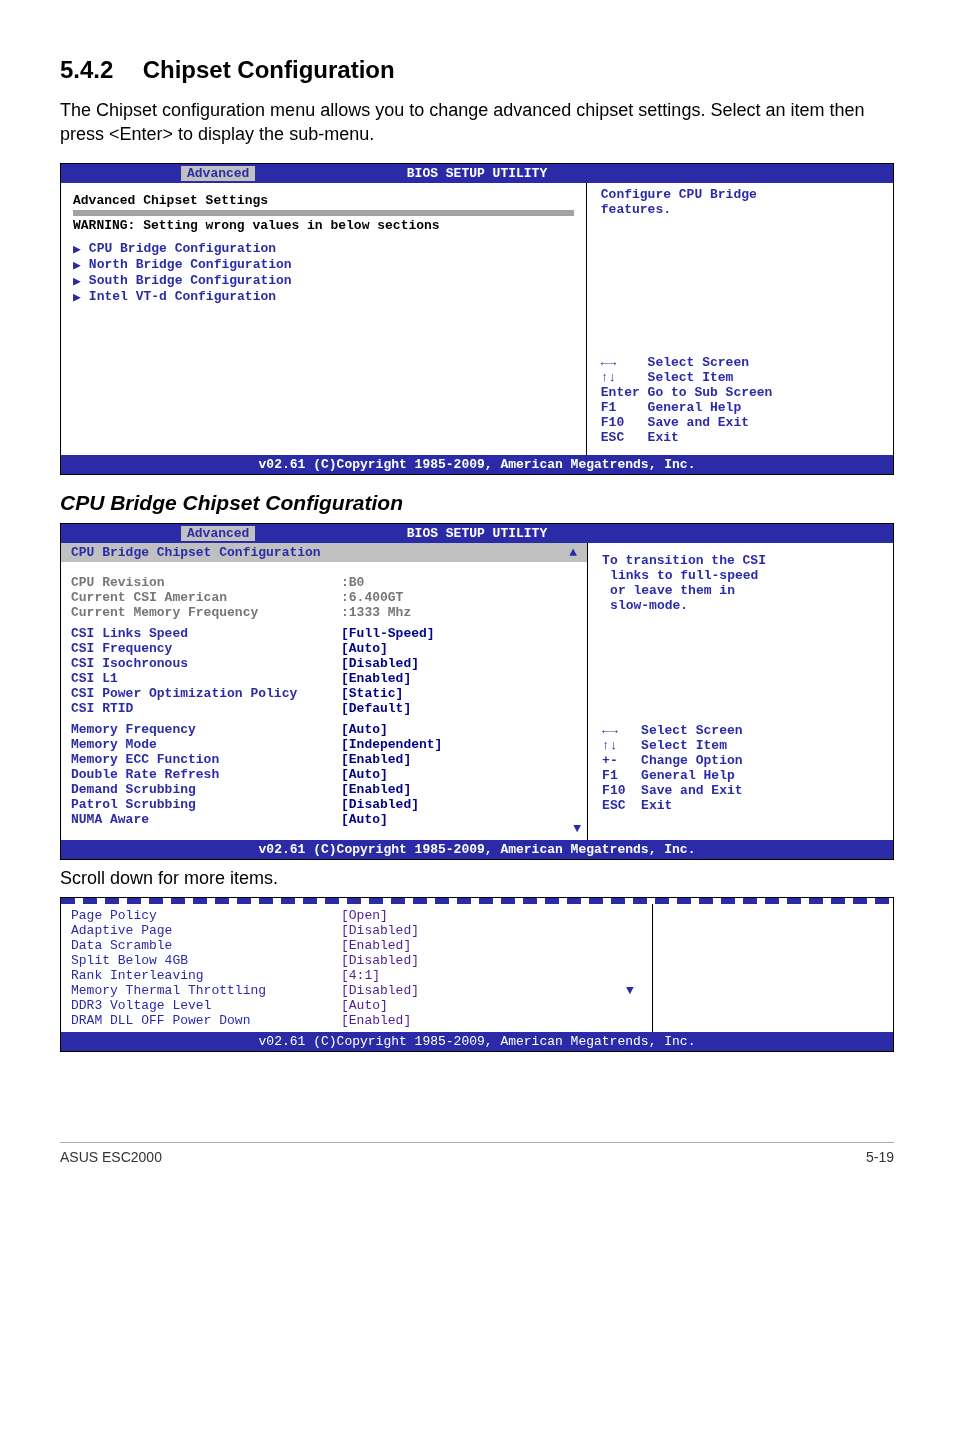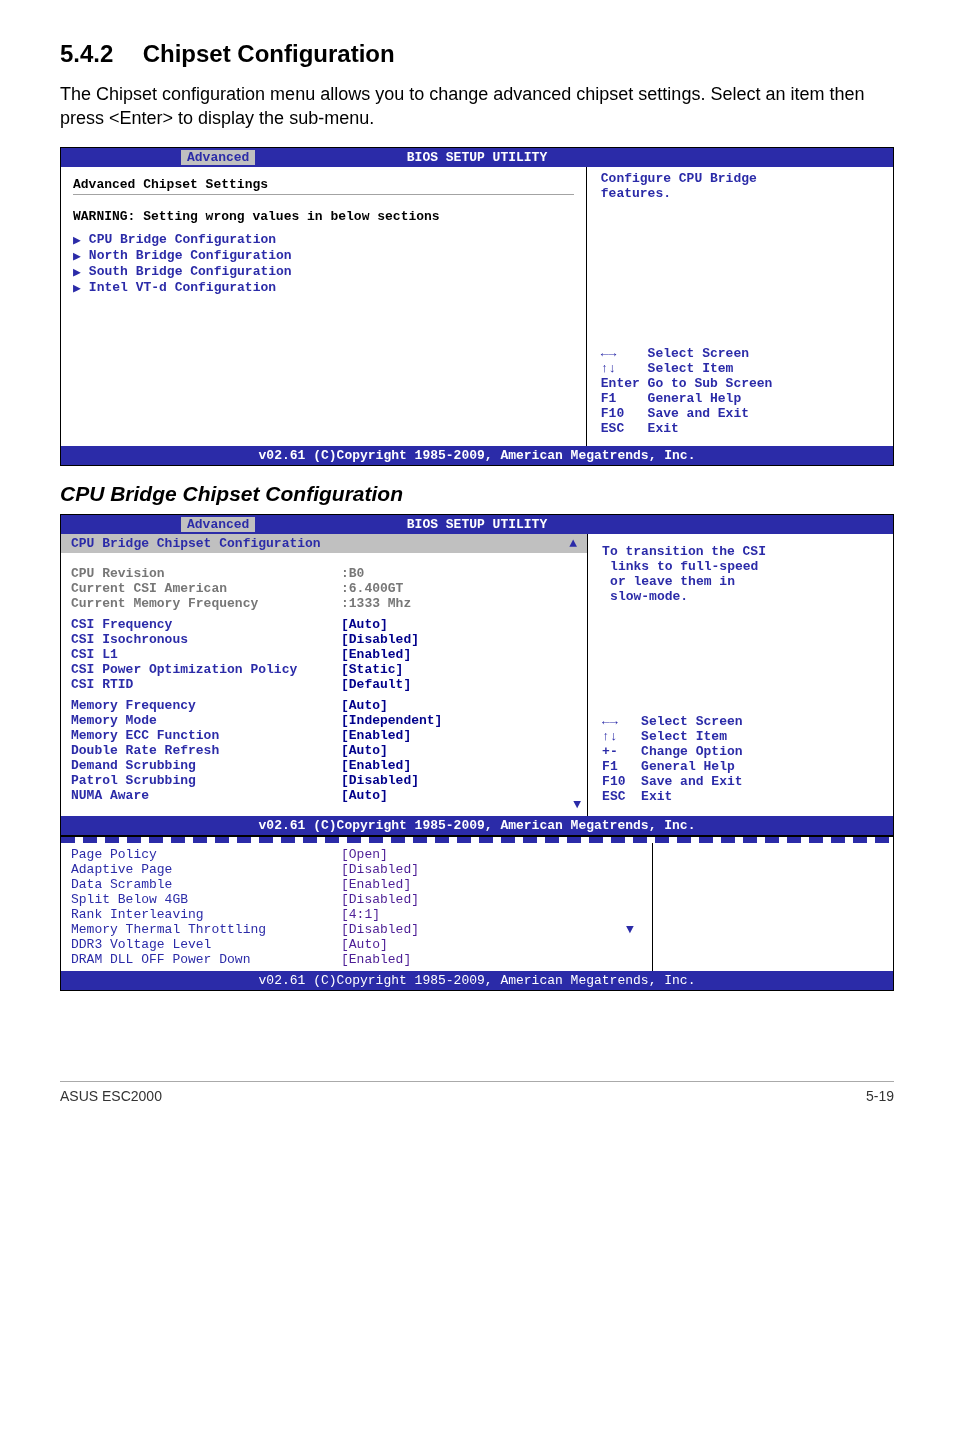--- a/index.html
+++ b/index.html
@@ -1,30 +1,30 @@
 <!DOCTYPE html>
 <html><head>
 <meta charset="utf-8">
 <style>
 html,body{margin:0;padding:0;background:#fff;font-family:Arial,Helvetica,sans-serif;color:#000}
-.page{width:954px;margin:0 auto;padding:40px 60px 20px 60px;box-sizing:border-box}
+.page{width:954px;margin:16px auto;padding:40px 60px 20px 60px;box-sizing:border-box}
 .section-title{font-size:24px;font-weight:bold;margin-bottom:14px}
 .section-title .num{display:inline-block;width:76px}
 .intro{font-size:18px;line-height:1.35;margin-bottom:16px}
 .subhead{font-size:21px;font-weight:bold;font-style:italic;margin:16px 0 8px}
 .scrolltext{font-size:18px;margin:8px 0}
 
 .bios{border:1px solid #000;background:#fff;font-family:"Courier New",monospace;font-size:13px;font-weight:bold}
 .bios .header{background:#2b2ba8;color:#fff;text-align:center;padding:2px 0;position:relative}
 .bios .tabwrap{position:absolute;left:120px;top:2px}
 .bios .tab{background:#c0c0c0;color:#2b2ba8;padding:0 6px}
 .bios .body{display:flex}
 .bios .left{flex:1.8;padding:10px 12px;border-right:1px solid #000;color:#2b2ba8}
 .bios .left .heading{color:#000;margin-bottom:2px}
-.bios .left .warnline{border-top:1px solid #a3a3a3;margin:2px 0;padding-top:14px;color:#000}
+.bios .left .warnline{border-top:6px solid #a3a3a3;margin:2px 0;padding-top:2px;color:#000}
 .bios .left .arrowline{display:flex;align-items:center;gap:8px;color:#2b2ba8}
 .arrow{color:#2b2ba8}
 .bios .right{flex:1;padding:4px 14px;color:#2b2ba8;position:relative}
 .bios .right .nav{position:absolute;bottom:10px;left:14px}
 .bios .navrow{white-space:pre}
 .bios .footer{background:#2b2ba8;color:#fff;text-align:center;padding:2px 0}
 
 .pair{display:flex}
 .pair .k{width:270px;color:#2b2ba8}
 .pair .v{color:#00008b}
@@ -126,20 +126,24 @@
             </div>
           <div class="pair rowgray">
               <span class="k">Current CSI American</span>
               <span class="v">:6.400GT</span>
             </div>
           <div class="pair rowgray">
               <span class="k">Current Memory Frequency</span>
               <span class="v">:1333 Mhz</span>
             </div>
           <div class="sep"></div>
+          <div class="pair">
+              <span class="k">CSI Links Speed</span>
+              <span class="v">[Full-Speed]</span>
+            </div>
           <div class="pair">
               <span class="k">CSI Frequency</span>
               <span class="v">[Auto]</span>
             </div>
           <div class="pair">
               <span class="k">CSI Isochronous</span>
               <span class="v">[Disabled]</span>
             </div>
           <div class="pair">
               <span class="k">CSI L1</span>
@@ -196,20 +200,21 @@
           <div class="navrow">+-   Change Option</div>
           <div class="navrow">F1   General Help</div>
           <div class="navrow">F10  Save and Exit</div>
           <div class="navrow">ESC  Exit</div>
         </div>
       </div>
     </div>
     <div class="footer">v02.61 (C)Copyright 1985-2009, American Megatrends, Inc.</div>
   </div>
 
+  <div class="scrolltext">Scroll down for more items.</div>
 
   <div class="bios3">
     <div class="dash"></div>
     <div style="display:flex">
       <div style="flex:1.9;border-right:1px solid #000;padding:4px 0">
         <div class="row3">
             <span class="k">Page Policy</span>
             <span class="v">[Open]</span>
             <span class="m"></span>
           </div>

